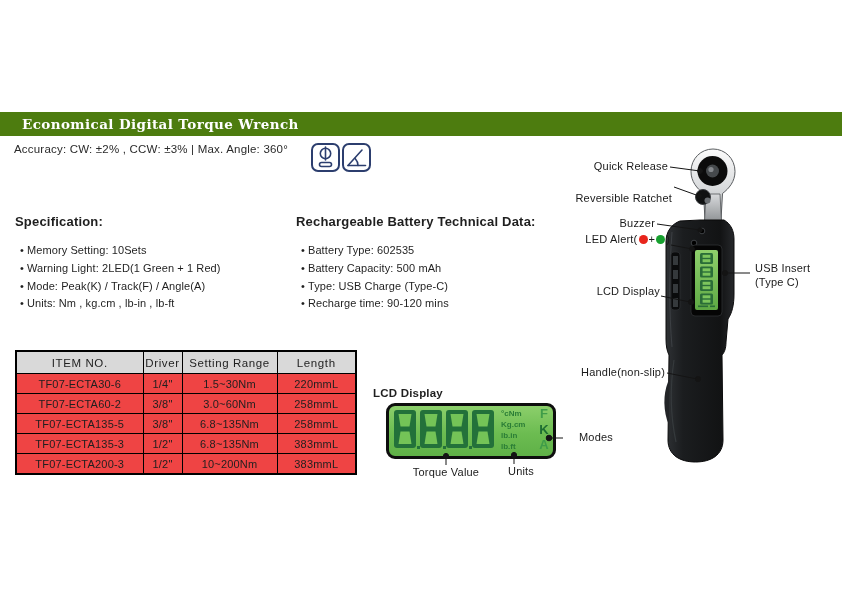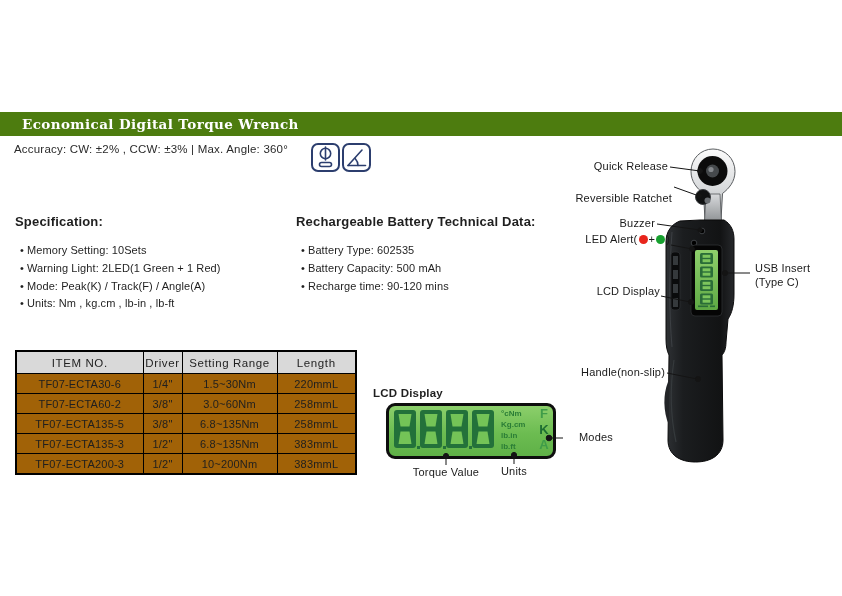--- a/index.html
+++ b/index.html
@@ -19,21 +19,21 @@
   .ficon{width:29px;height:29px;border:2px solid #2c3e6e;border-radius:7px;box-sizing:border-box;background:#fff;display:flex;align-items:center;justify-content:center;}
   .ficon svg{display:block;}
 
   
   .sect h3{margin:0 0 13px 0;font-size:13px;font-weight:bold;letter-spacing:.2px;}
   .sect ul{margin:0;padding:0 0 0 5px;list-style:none;}
   .sect li{font-size:11px;line-height:17.8px;letter-spacing:.1px;}
   .sect li::before{content:"•";margin-right:3px;}
 
   
-  table.models{border-collapse:collapse;border:2px solid #000;background:#a16207;}
+  table.models{border-collapse:collapse;border:2px solid #000;background:#ef4444;}
   table.models th, table.models td{border:1px solid #000;text-align:center;padding:0;font-weight:normal;}
   table.models th{background:#d9d9d9;height:21px;font-size:11.5px;letter-spacing:.6px;}
   table.models td{height:19px;font-size:11px;letter-spacing:.2px;}
 
   
   .lcd-label{font-size:11.5px;font-weight:bold;letter-spacing:.2px;}
   .lcd-panel{left:386px;top:403px;width:170px;height:56px;box-sizing:border-box;border:3px solid #0e0e0e;border-radius:9px;
     background:linear-gradient(180deg,#8ccf6b 0%,#6cbc51 55%,#5fb147 100%);}
   .lcd-units{position:absolute;left:112px;top:2px;width:34px;font-size:8px;font-weight:bold;color:#2a7d36;line-height:11px;letter-spacing:0;}
   .lcd-modes{position:absolute;left:146px;top:0px;width:18px;text-align:center;font-size:13px;font-weight:bold;line-height:15.5px;color:#3f9c49;}
@@ -82,20 +82,21 @@
     <li>Mode: Peak(K) / Track(F) / Angle(A)</li>
     <li>Units: Nm , kg.cm , lb-in , lb-ft</li>
   </ul>
 </div>
 
 <div class="abs sect" style="left:296px;top:214px;">
   <h3>Rechargeable Battery Technical Data:</h3>
   <ul>
     <li>Battery Type: 602535</li>
     <li>Battery Capacity: 500 mAh</li>
+    <li>Type: USB Charge (Type-C)</li>
     <li>Recharge time: 90-120 mins</li>
   </ul>
 </div>
 
 <table class="models abs" style="left:15px;top:350px;">
   <colgroup>
       <col style="width:127px">
       <col style="width:39px">
       <col style="width:95px">
       <col style="width:79px">
@@ -170,21 +171,21 @@
   </div>
   <div class="lcd-modes">
     <div>F</div>
     <div class="k">K</div>
     <div>A</div>
   </div>
 </div>
 
 <div class="abs co" style="left:567px;top:431px;padding-left:12px;">Modes</div>
 <div class="abs co" style="left:398px;top:466px;width:96px;text-align:center;">Torque Value</div>
-<div class="abs co" style="left:490px;top:465px;width:48px;text-align:center;">Units</div>
+<div class="abs co" style="left:508px;top:465px;width:48px;">Units</div>
 
 <svg class="abs" style="left:650px;top:142px;" width="100" height="325" viewBox="0 0 100 325">
   <defs>
     <linearGradient id="steel" x1="0" y1="0" x2="0" y2="1">
       <stop offset="0" stop-color="#fbfbfb"></stop>
         <stop offset=".55" stop-color="#d9dbdd"></stop>
         <stop offset="1" stop-color="#a7abae"></stop>
     </linearGradient>
     <linearGradient id="steel2" x1="0" y1="0" x2="0" y2="1">
       <stop offset="0" stop-color="#d8dadc"></stop>

